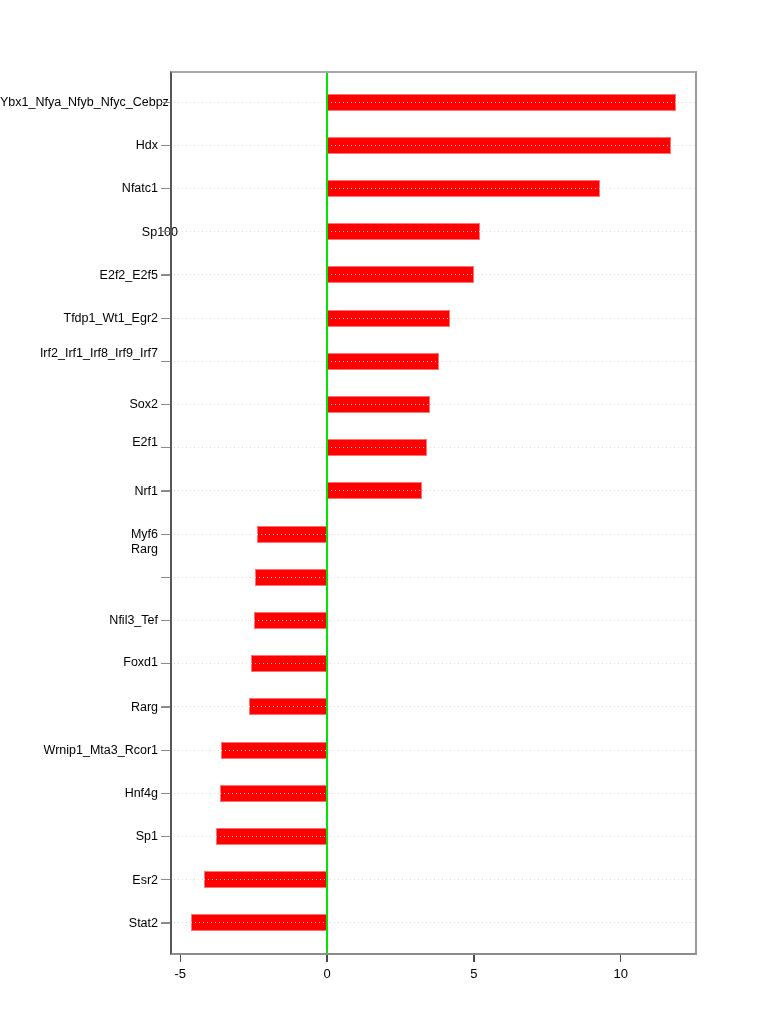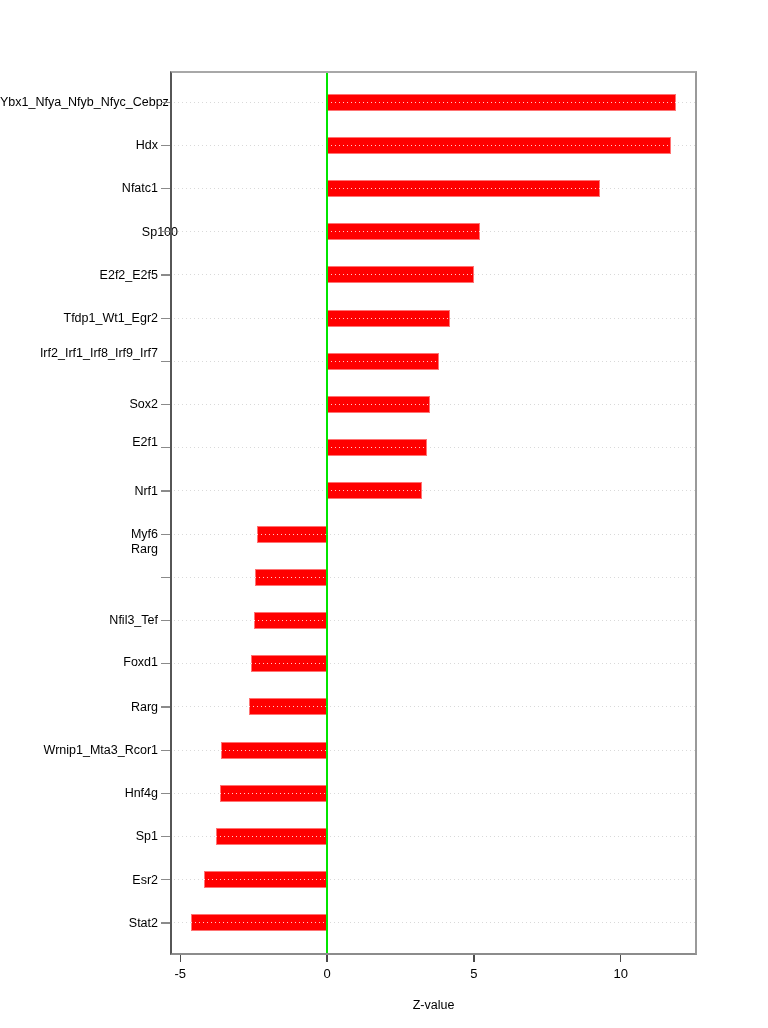--- a/index.html
+++ b/index.html
@@ -124,21 +124,20 @@
       <div class="gridline" style="top: 808.1px;"></div>
       <div class="bar" style="top: 800.1px; height: 17px; left: 33.7632px; width: 123.309px; background: rgb(255, 0, 0);">
         <div class="bar-dots"></div>
       </div>
       <div class="gridline" style="top: 851.3px;"></div>
       <div class="bar" style="top: 843.3px; height: 17px; left: 20.5515px; width: 136.521px; background: rgb(255, 0, 0);">
         <div class="bar-dots"></div>
       </div>
     </div>
   <div class="plot-border"></div>
-  <div class="x-axis-title">Z-value</div>
 <div class="y-label" style="top: 94px;">Ybx1_Nfya_Nfyb_Nfyc_Cebpz</div>
     <div class="y-tick" style="left: 161px; top: 101.5px;"></div>
     <div class="y-label" style="top: 137.2px;">Hdx</div>
     <div class="y-tick" style="left: 161px; top: 144.7px;"></div>
     <div class="y-label" style="top: 180.4px;">Nfatc1</div>
     <div class="y-tick" style="left: 161px; top: 187.9px;"></div>
     <div class="y-label" style="top: 223.6px; margin-left: 20px;">Sp100</div>
     <div class="y-tick" style="left: 161px; top: 231.1px;"></div>
     <div class="y-label" style="top: 266.8px; text-align: right;">E2f2_E2f5</div>
     <div class="y-tick" style="left: 161px; top: 274.3px;"></div>

